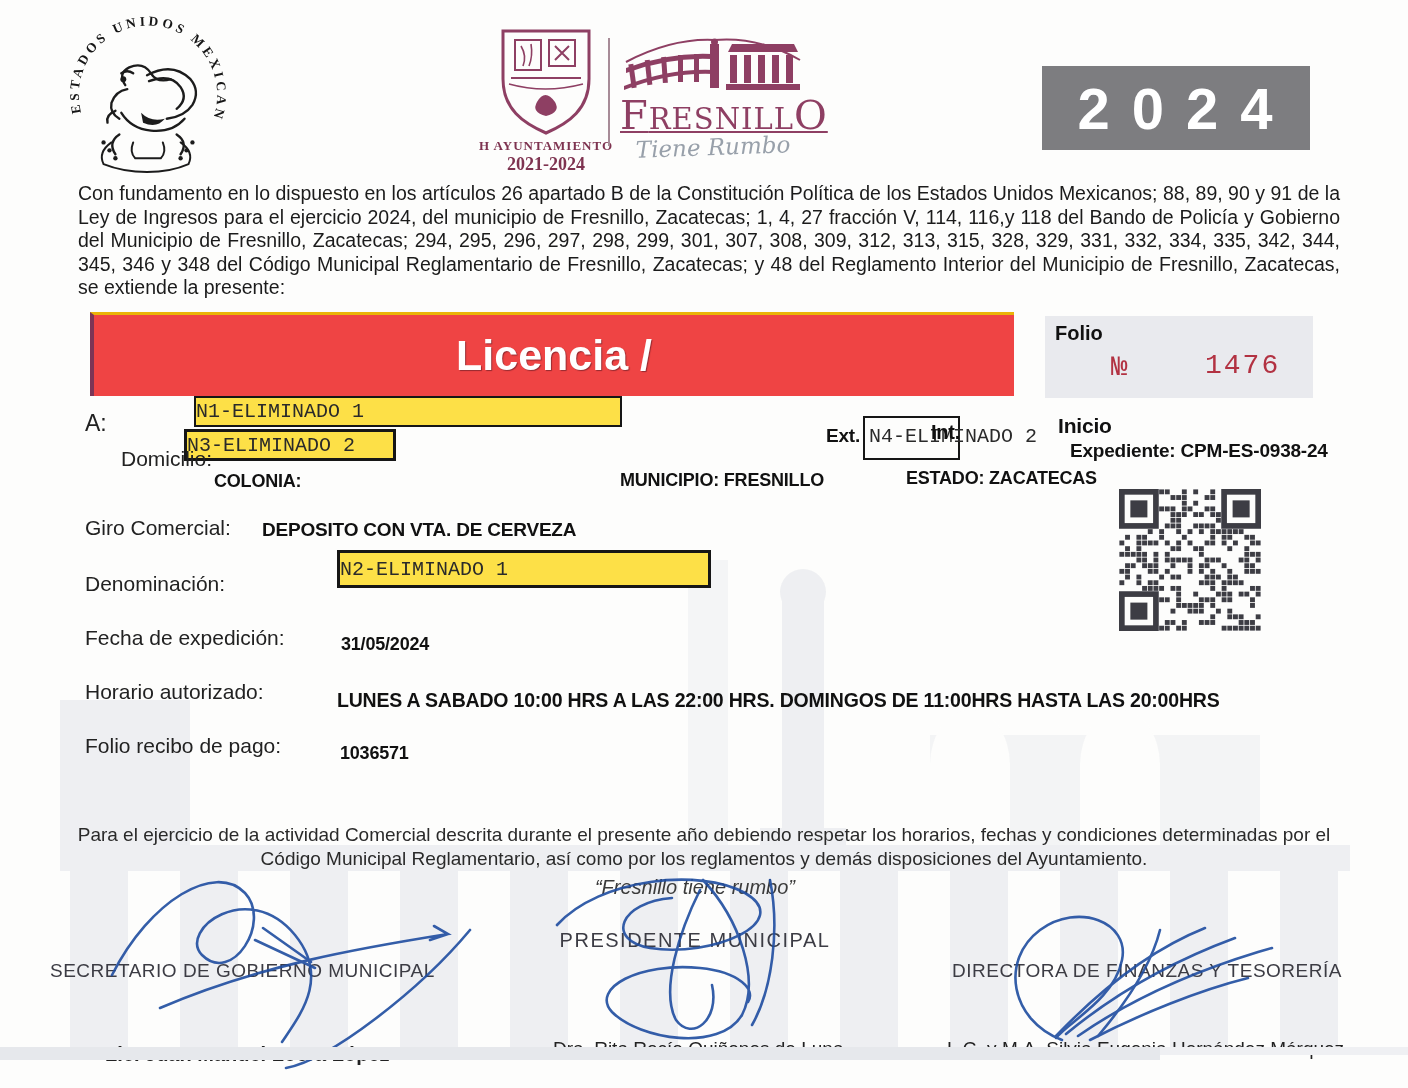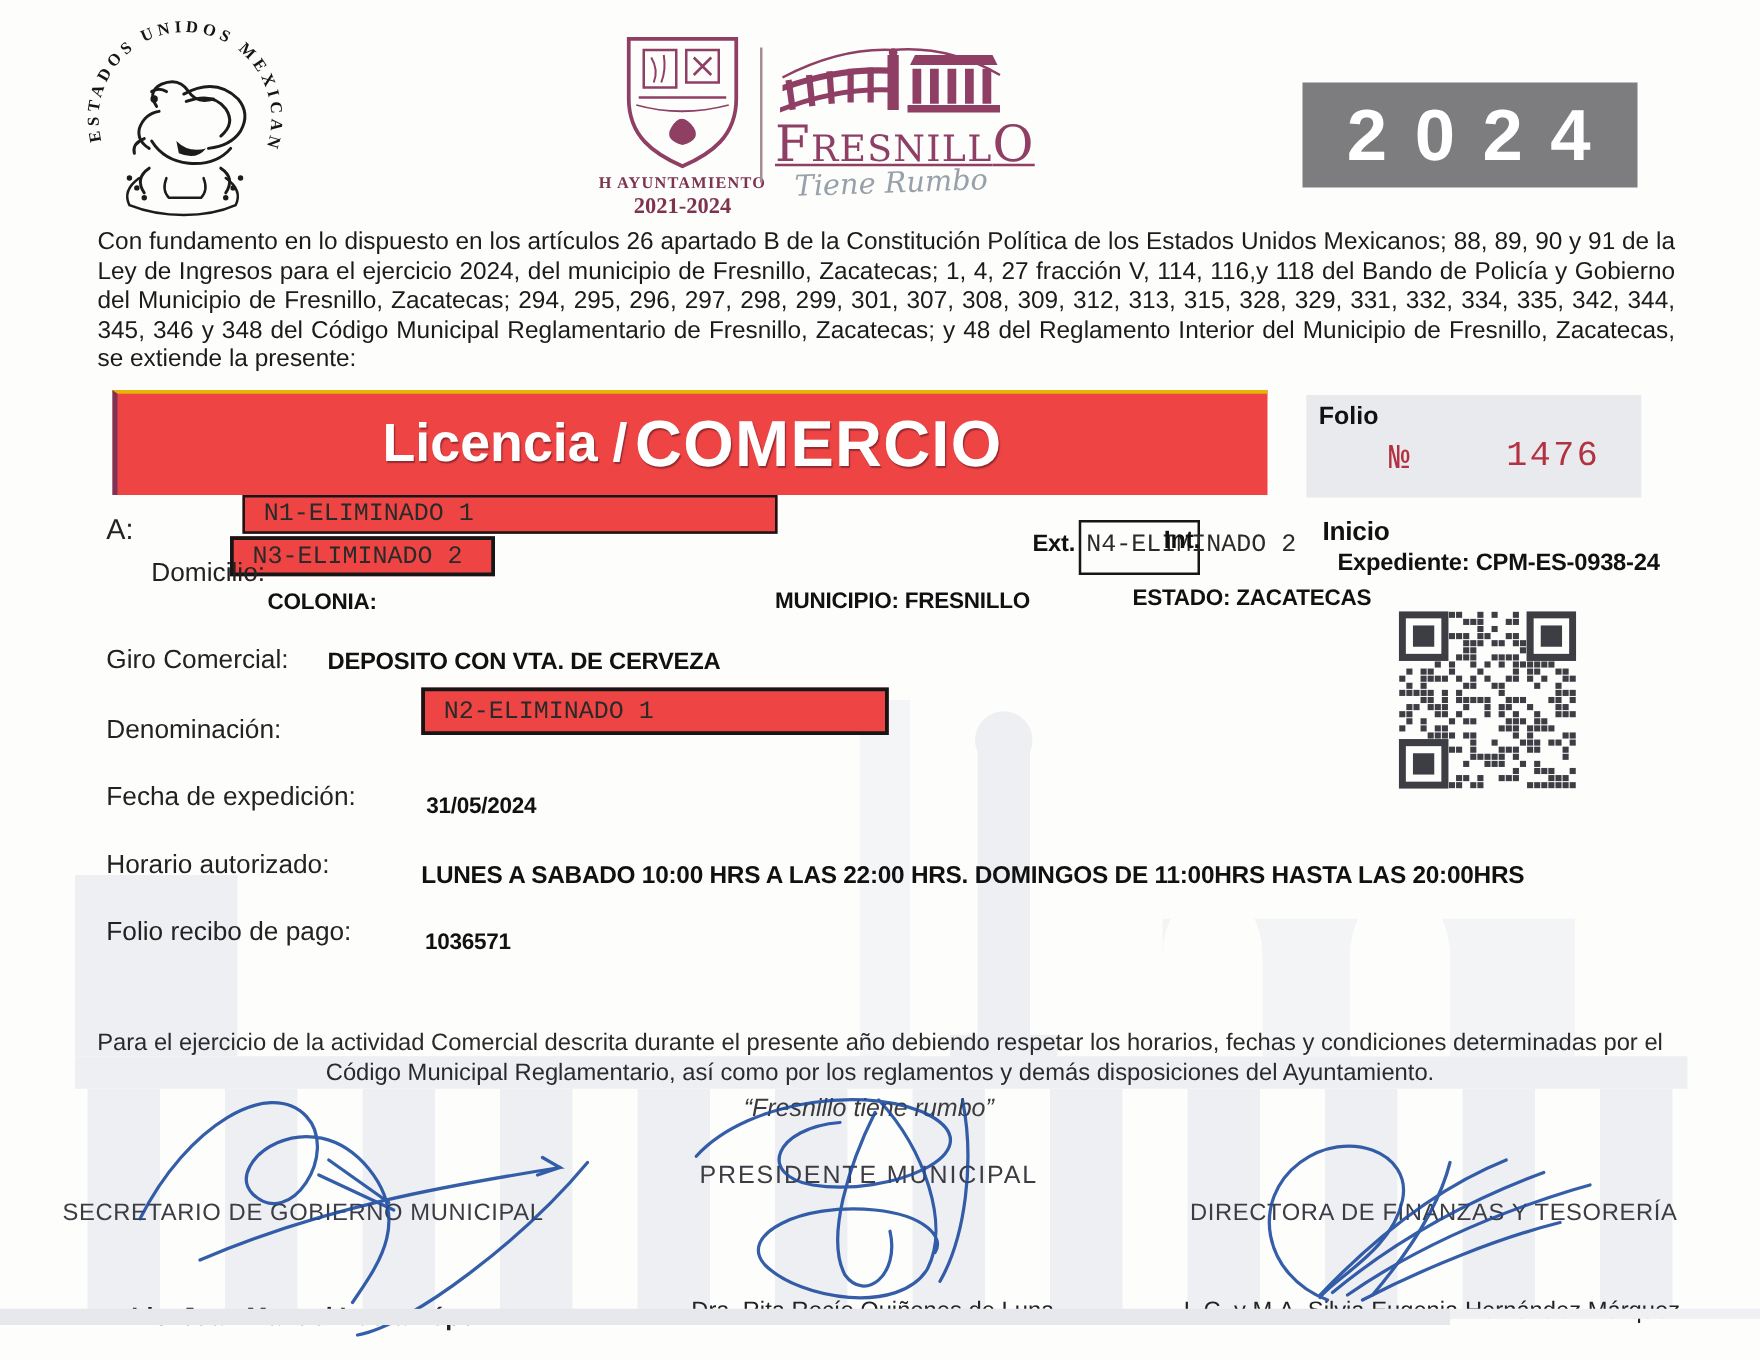--- a/index.html
+++ b/index.html
@@ -43,22 +43,22 @@
   .banner .com{font-size:52px;font-weight:800;letter-spacing:1px;margin-left:6px;}
   
   .folio-box{position:absolute;left:1045px;top:316px;width:268px;height:82px;background:#e9eaee;}
   .folio-box .flabel{position:absolute;left:10px;top:6px;font-size:20px;font-weight:bold;color:#111;}
   .folio-box .fno{position:absolute;left:66px;top:36px;font-family:"Liberation Mono",monospace;font-size:28px;color:#b23242;}
   .folio-box .fnum{position:absolute;left:160px;top:34px;font-family:"Liberation Mono",monospace;font-size:28px;color:#b23242;letter-spacing:2px;}
   
   .lbl{font-size:21px;color:#222;}
   .blbl{font-size:18px;font-weight:bold;color:#111;letter-spacing:-0.2px;}
   .mono-box{
-    background:#ef4444;border:2px solid #161616;font-family:"Liberation Mono",monospace;
-    font-size:20px;color:#2a2a2a;display:flex;align-items:center;padding-left:15px;box-sizing:border-box;
+    background:#fde047;border:2px solid #161616;font-family:"Liberation Mono",monospace;
+    font-size:20px;color:#2a2a2a;display:flex;align-items:center;padding-left:0;box-sizing:border-box;
   }
   .mono-free{font-family:"Liberation Mono",monospace;font-size:20px;color:#2a2a2a;white-space:nowrap;}
   
   .terms{position:absolute;left:70px;top:799px;width:1268px;text-align:center;font-size:19px;line-height:24px;color:#2a2a2a;margin-top:24px;}
   .quote{position:absolute;left:0;top:876px;width:1390px;text-align:center;font-style:italic;font-size:20px;color:#3b3b3b;}
   .sig-title{font-size:19px;color:#3c3c44;letter-spacing:.5px;white-space:nowrap;}
   .sig-name{font-size:19px;color:#222;white-space:nowrap;}
   .sigs{position:absolute;inset:0;pointer-events:none;}
   .scan-band{position:absolute;left:0;top:1047px;width:1160px;height:13px;background:#e6e8ec;}
   .scan-band2{position:absolute;left:1160px;top:1047px;width:248px;height:8px;background:#eff0f3;}
@@ -169,21 +169,20 @@
     <div class="flogo-name"><span class="big">F</span><span>RESNILL</span><span class="big">O</span></div>
     <div class="flogo-slogan">Tiene Rumbo</div>
   </div>
 
   <div class="year-badge">2024</div>
 
   <div class="legal">Con fundamento en lo dispuesto en los artículos 26 apartado B de la Constitución Política de los Estados Unidos Mexicanos; 88, 89, 90 y 91 de la Ley de Ingresos para el ejercicio 2024, del municipio de Fresnillo, Zacatecas; 1, 4, 27 fracción V, 114, 116,y 118 del Bando de Policía y Gobierno del Municipio de Fresnillo, Zacatecas; 294, 295, 296, 297, 298, 299, 301, 307, 308, 309, 312, 313, 315, 328, 329, 331, 332, 334, 335, 342, 344, 345, 346 y 348 del Código Municipal Reglamentario de Fresnillo, Zacatecas; y 48 del Reglamento Interior del Municipio de Fresnillo, Zacatecas, se extiende la presente:</div>
 
   <div class="banner">
     <span class="lic">Licencia /</span>
-    <span class="com">COMERCIO</span>
   </div>
   <div class="folio-box">
     <div class="flabel">Folio</div>
     <div class="fno">№</div>
     <div class="fnum">1476</div>
   </div>
 
   <div class="abs lbl" style="left:85px;top:410px;font-size:23px;">A:</div>
   <div class="abs mono-box" style="left:194px;top:396px;width:428px;height:31px;">N1-ELIMINADO 1</div>
   <div class="abs mono-box" style="left:184px;top:429px;width:212px;height:32px;border-width:3px;">N3-ELIMINADO 2</div>

